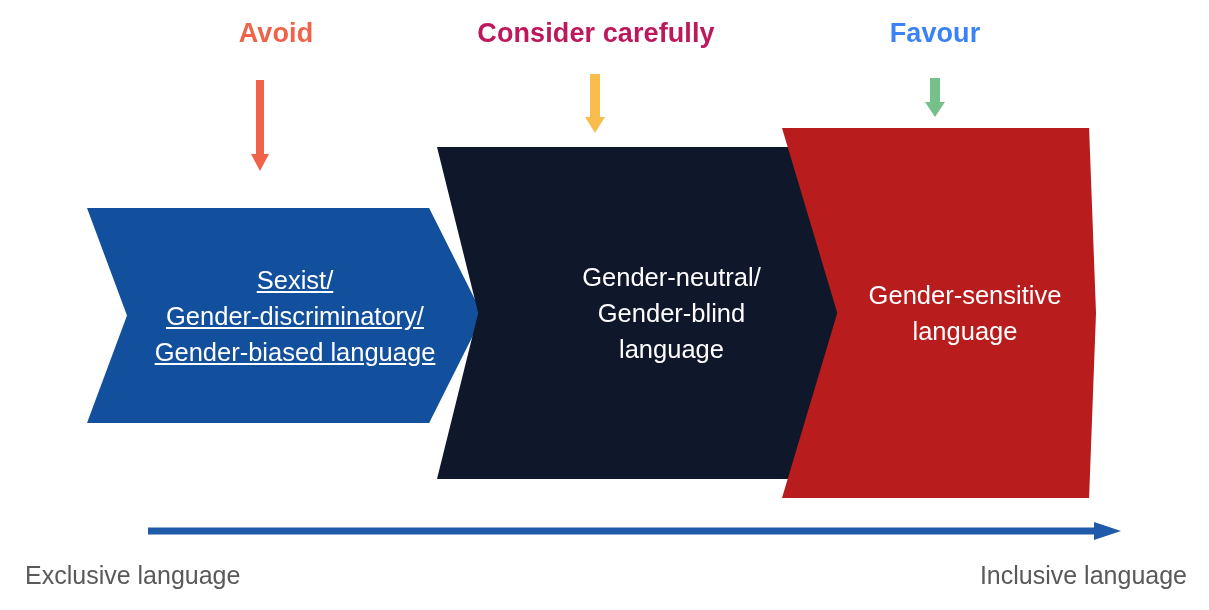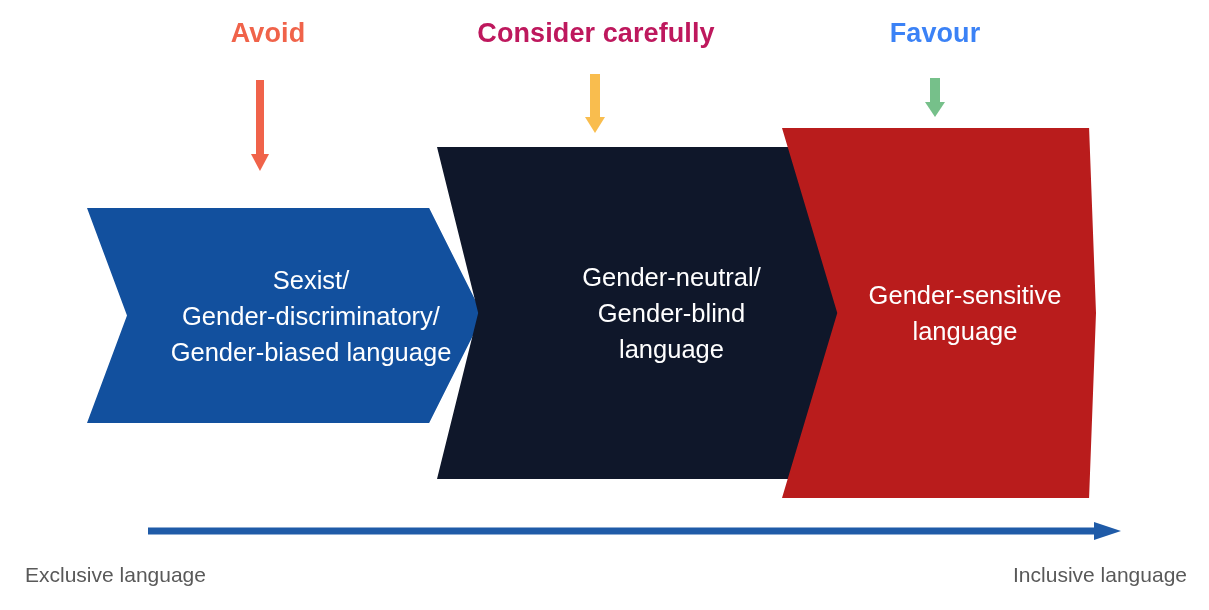--- a/index.html
+++ b/index.html
@@ -13,21 +13,21 @@
 
   
   .cat-label {
     position: absolute;
     font-weight: bold;
     font-size: 27px;
     line-height: 32px;
     white-space: nowrap;
     letter-spacing: 0.1px;
   }
-  #label-avoid   { left: 8px;   top: 17px; width: 520px; text-align: center; color: #f0634a; }
+  #label-avoid   { left: 16px;   top: 17px; width: 520px; text-align: center; color: #f0634a; }
   #label-consider{ left: 336px; top: 17px; width: 520px; text-align: center; color: #be185d; }
   #label-favour  { left: 675px; top: 17px; width: 520px; text-align: center; color: #3b82f6; }
 
   
   .down-arrow { position: absolute; }
 
   
   .chevron {
     position: absolute;
     display: flex;
@@ -41,41 +41,41 @@
     line-height: 36px;
     text-align: center;
     white-space: nowrap;
     font-weight: 400;
   }
   #chev-1 {
     left: 87px; top: 208px; width: 396px; height: 215px;
     background: #12509e;
     clip-path: polygon(0 0, 86.4% 0, 100% 50%, 86.4% 100%, 0 100%, 10.1% 50%);
   }
-  #chev-1 .chevron-text { left: 26px; }
+  #chev-1 .chevron-text { left: 10px; text-decoration: underline; }
   #chev-2 {
     left: 437px; top: 147px; width: 429px; height: 332px;
     background: #0f172a;
     clip-path: polygon(0 0, 89.5% 0, 100% 50%, 89.5% 100%, 0 100%, 9.6% 50%);
   }
   #chev-2 .chevron-text { left: 20px; }
   #chev-3 {
     left: 782px; top: 128px; width: 314px; height: 370px;
     background: #b91c1c;
     clip-path: polygon(0 0, 97.8% 0, 100% 50%, 97.8% 100%, 0 100%, 17.6% 50%);
   }
   #chev-3 .chevron-text { left: 26px; }
 
   
   #spectrum-arrow { position: absolute; left: 148px; top: 518px; }
 
   
   .end-label {
     position: absolute;
-    font-size: 21px;
+    font-size: 25px;
     line-height: 32px;
     color: #595959;
     white-space: nowrap;
   }
   #label-exclusive { left: 25px; top: 559px; }
   #label-inclusive { right: 22px; top: 559px; margin-left: 45px; }
 </style>
 </head>
 <body>
 

